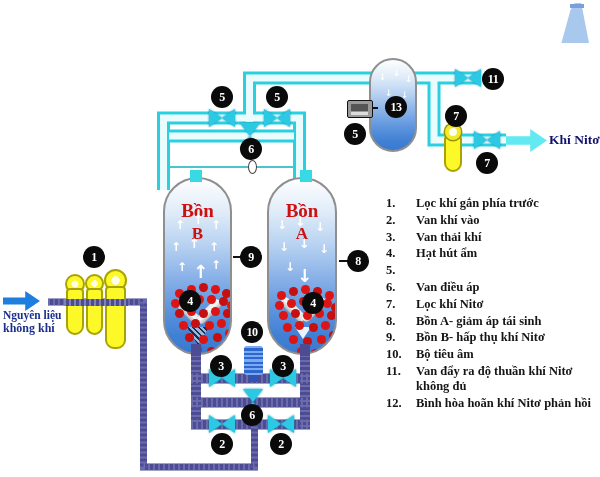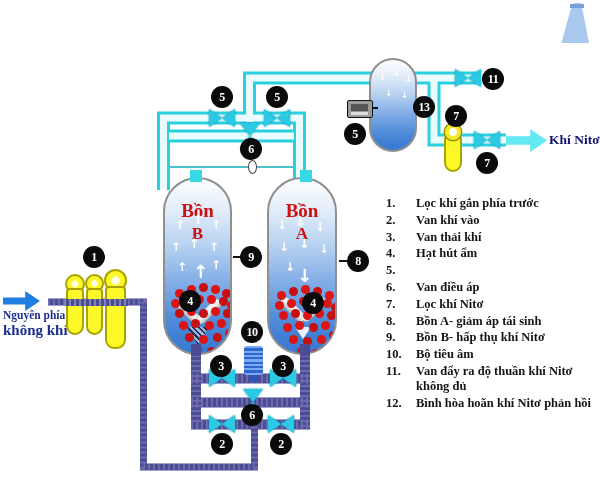--- a/index.html
+++ b/index.html
@@ -178,26 +178,26 @@
   <div class="badge" style="left:313px;top:303px;">4</div>
   <div class="badge" style="left:252px;top:332px;">10</div>
   <div class="badge" style="left:221px;top:366px;">3</div>
   <div class="badge" style="left:283px;top:366px;">3</div>
   <div class="badge" style="left:252px;top:415px;">6</div>
   <div class="badge" style="left:222px;top:444px;">2</div>
   <div class="badge" style="left:281px;top:444px;">2</div>
   <div class="badge" style="left:456px;top:116px;">7</div>
   <div class="badge" style="left:493px;top:79px;">11</div>
   <div class="badge" style="left:355px;top:134px;">5</div>
-  <div class="badge" style="left:396px;top:107px;margin-left:28px;">13</div>
+  <div class="badge" style="left:396px;top:107px;">13</div>
   <div class="badge" style="left:487px;top:163px;">7</div>
 
   <div class="block-arrow" style="left:3px;top:291px;width:37px;height:20px;background:#1e7ee0;"></div>
-  <div class="txt" style="left:3px;top:309px;width:80px;font-size:11.5px;color:#1c2f8e;">Nguyên phía</div>
-  <div class="txt" style="left:3px;top:322px;width:80px;font-size:15px;color:#1c2f8e;">không khí</div>
+  <div class="txt" style="left:3px;top:309px;width:80px;font-size:11.5px;color:#1c2f8e;">Nguyên liệu</div>
+  <div class="txt" style="left:3px;top:322px;width:80px;font-size:12px;color:#1c2f8e;">không khí</div>
 
   <div class="block-arrow" style="left:505px;top:129px;width:42px;height:23px;background:#62e9f2;"></div>
   <div class="txt" style="left:549px;top:132px;width:55px;font-size:13.5px;color:#10106e;">Khí Nitơ</div>
 
   <div class="logo"></div>
   <div class="logo-mark"></div>
 
   <div class="legend">
     <div class="lg-row">
         <span class="lg-num">1.</span>

